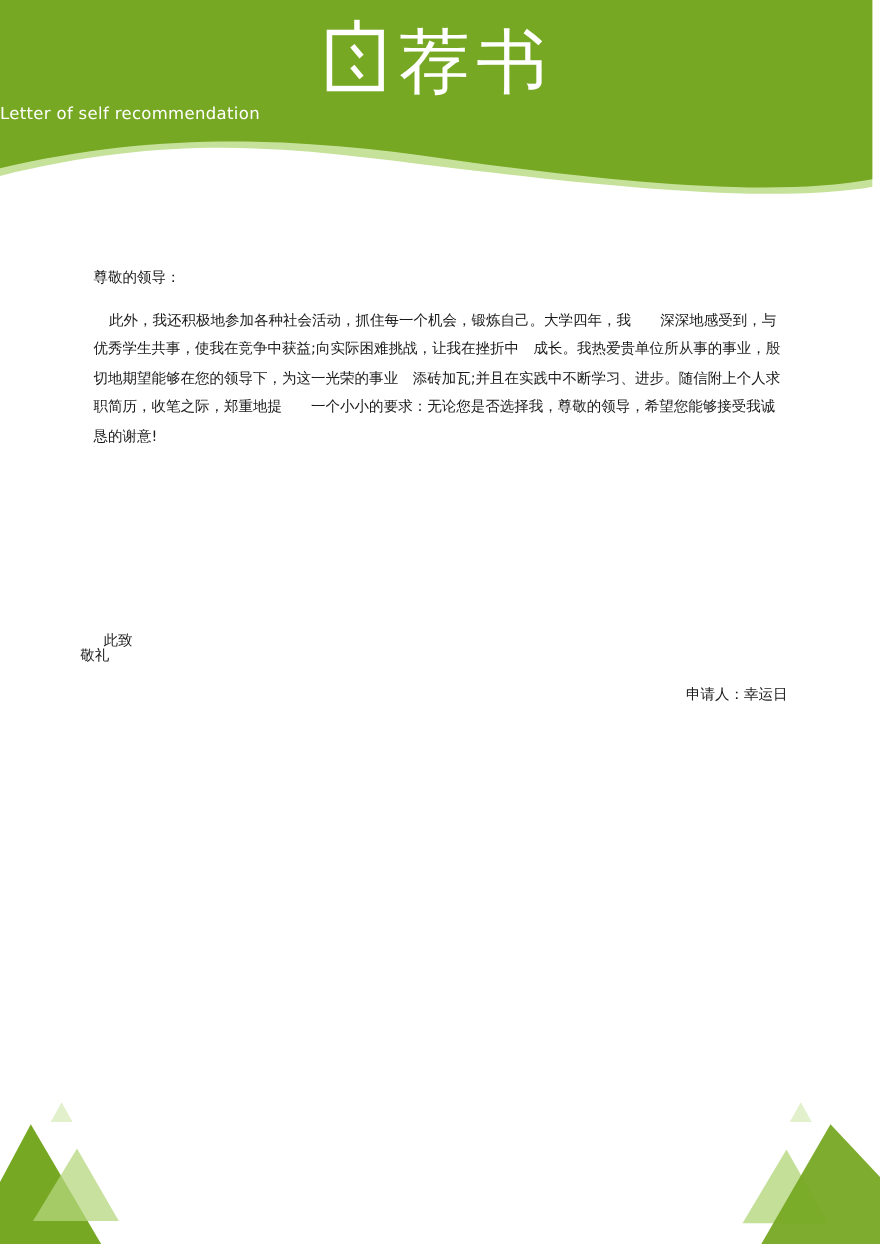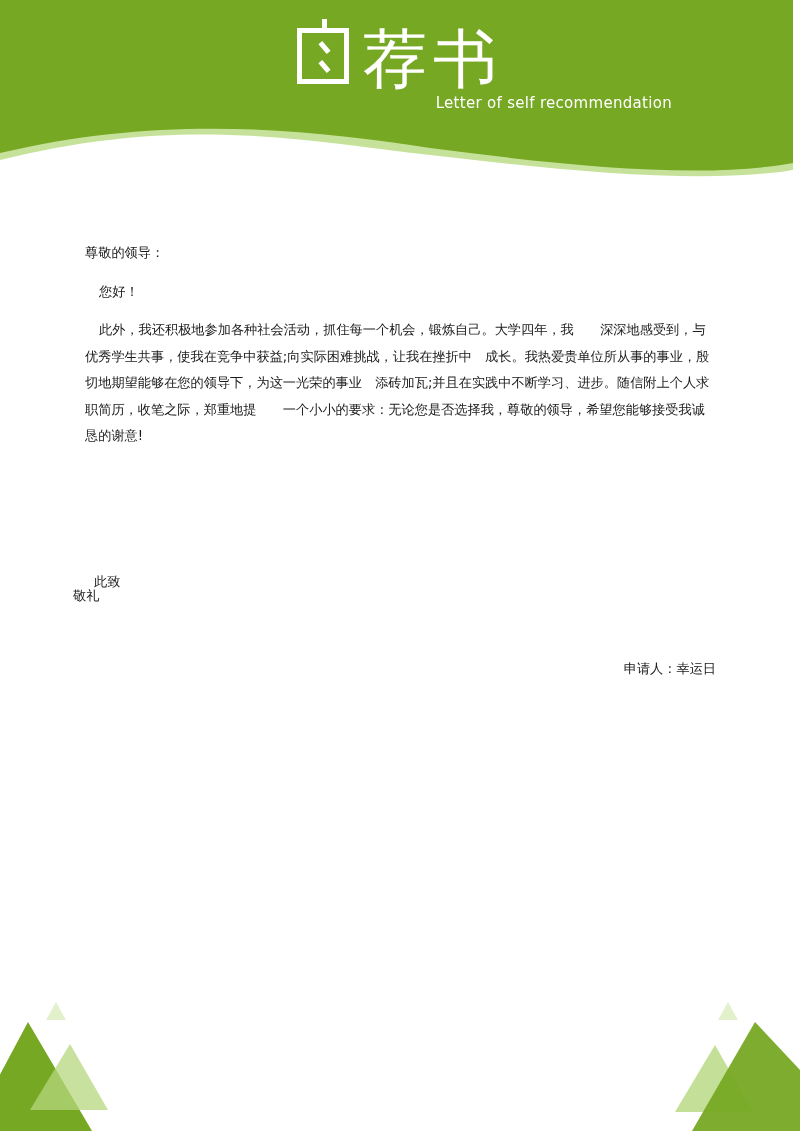--- a/index.html
+++ b/index.html
@@ -9,28 +9,28 @@
     .title { position: absolute; left: 0; top: 14px; width: 800px; text-align: center;
              color: #ffffff; font-size: 64px; line-height: 80px; letter-spacing: 6px;
              font-family: "DejaVu Sans", sans-serif; font-weight: 300; }
     .title .glyph-zi { display: inline-block; width: 52px; height: 56px; border: 5px solid #fff;
              position: relative; vertical-align: middle; margin-right: 14px; margin-top: -6px; box-sizing: border-box; }
     .title .glyph-zi::before { content: ""; position: absolute; left: 20px; top: -14px; width: 5px; height: 12px; background:#fff; }
     .title .glyph-zi .d1, .title .glyph-zi .d2 { position: absolute; width: 5px; height: 13px; background: #fff; transform: rotate(-40deg); }
     .title .glyph-zi .d1 { left: 20px; top: 8px; }
     .title .glyph-zi .d2 { left: 20px; top: 27px; }
     .title .rest { vertical-align: middle; }
-    .subtitle { position: absolute; left: 0; top: 94px; width: 672px; text-align: right;
+    .subtitle { position: absolute; left: 0; top: 94px; width: 672px; text-align: left;
              color: #ffffff; font-size: 15px; letter-spacing: 0.3px; font-family: "DejaVu Sans", sans-serif; }
     .letter { position: absolute; left: 73px; top: 228px; width: 650px; font-size: 13.2px; line-height: 26.5px; }
     .letter p { margin: 12px; }
     .indent { text-indent: 14px; }
     .closing-1 { position: absolute; left: 94px; top: 561px; font-size: 13.2px; margin-top: 12px; }
     .closing-2 { position: absolute; left: 73px; top: 587px; font-size: 13.2px; }
-    .sign { position: absolute; right: 84px; top: 656px; text-align: left; font-size: 13.2px; line-height: 26px; }
+    .sign { position: absolute; right: 84px; top: 619px; text-align: left; font-size: 13.2px; line-height: 26px; }
     .sign .row { white-space: pre; }
     .tri-svg { position: absolute; bottom: 0; width: 140px; height: 141px; }
     .tri-left { left: 0; }
     .tri-right { right: 0; }
   </style>
 </head>
 <body>
 
 <svg class="header-svg" viewBox="0 0 800 200" preserveAspectRatio="none">
   <path d="M0,0 L793,0 L793,170 C700,185 560,170 430,155 C300,140 180,115 0,160 Z" fill="#c6e29a"></path>
@@ -38,21 +38,20 @@
   <path d="M0,176 C170,135 300,150 430,166 C560,184 700,192 793,170 L793,200 L0,200 Z" fill="#ffffff"></path>
 </svg>
 
 <div class="title">
   <span class="glyph-zi"><span class="d1"></span><span class="d2"></span></span><span class="rest">荐书</span>
 </div>
 <div class="subtitle">Letter of self recommendation</div>
 
 <div class="letter">
   <p>尊敬的领导：</p>
-  <p class="indent">您好！</p>
   <p class="indent">此外，我还积极地参加各种社会活动，抓住每一个机会，锻炼自己。大学四年，我　　深深地感受到，与优秀学生共事，使我在竞争中获益;向实际困难挑战，让我在挫折中　成长。我热爱贵单位所从事的事业，殷切地期望能够在您的领导下，为这一光荣的事业　添砖加瓦;并且在实践中不断学习、进步。随信附上个人求职简历，收笔之际，郑重地提　　一个小小的要求：无论您是否选择我，尊敬的领导，希望您能够接受我诚恳的谢意!</p>
 </div>
 
 <div class="closing-1">此致</div>
 <div class="closing-2">敬礼</div>
 
 <div class="sign">
   <div class="row">申请人：幸运日</div>
 </div>
 

